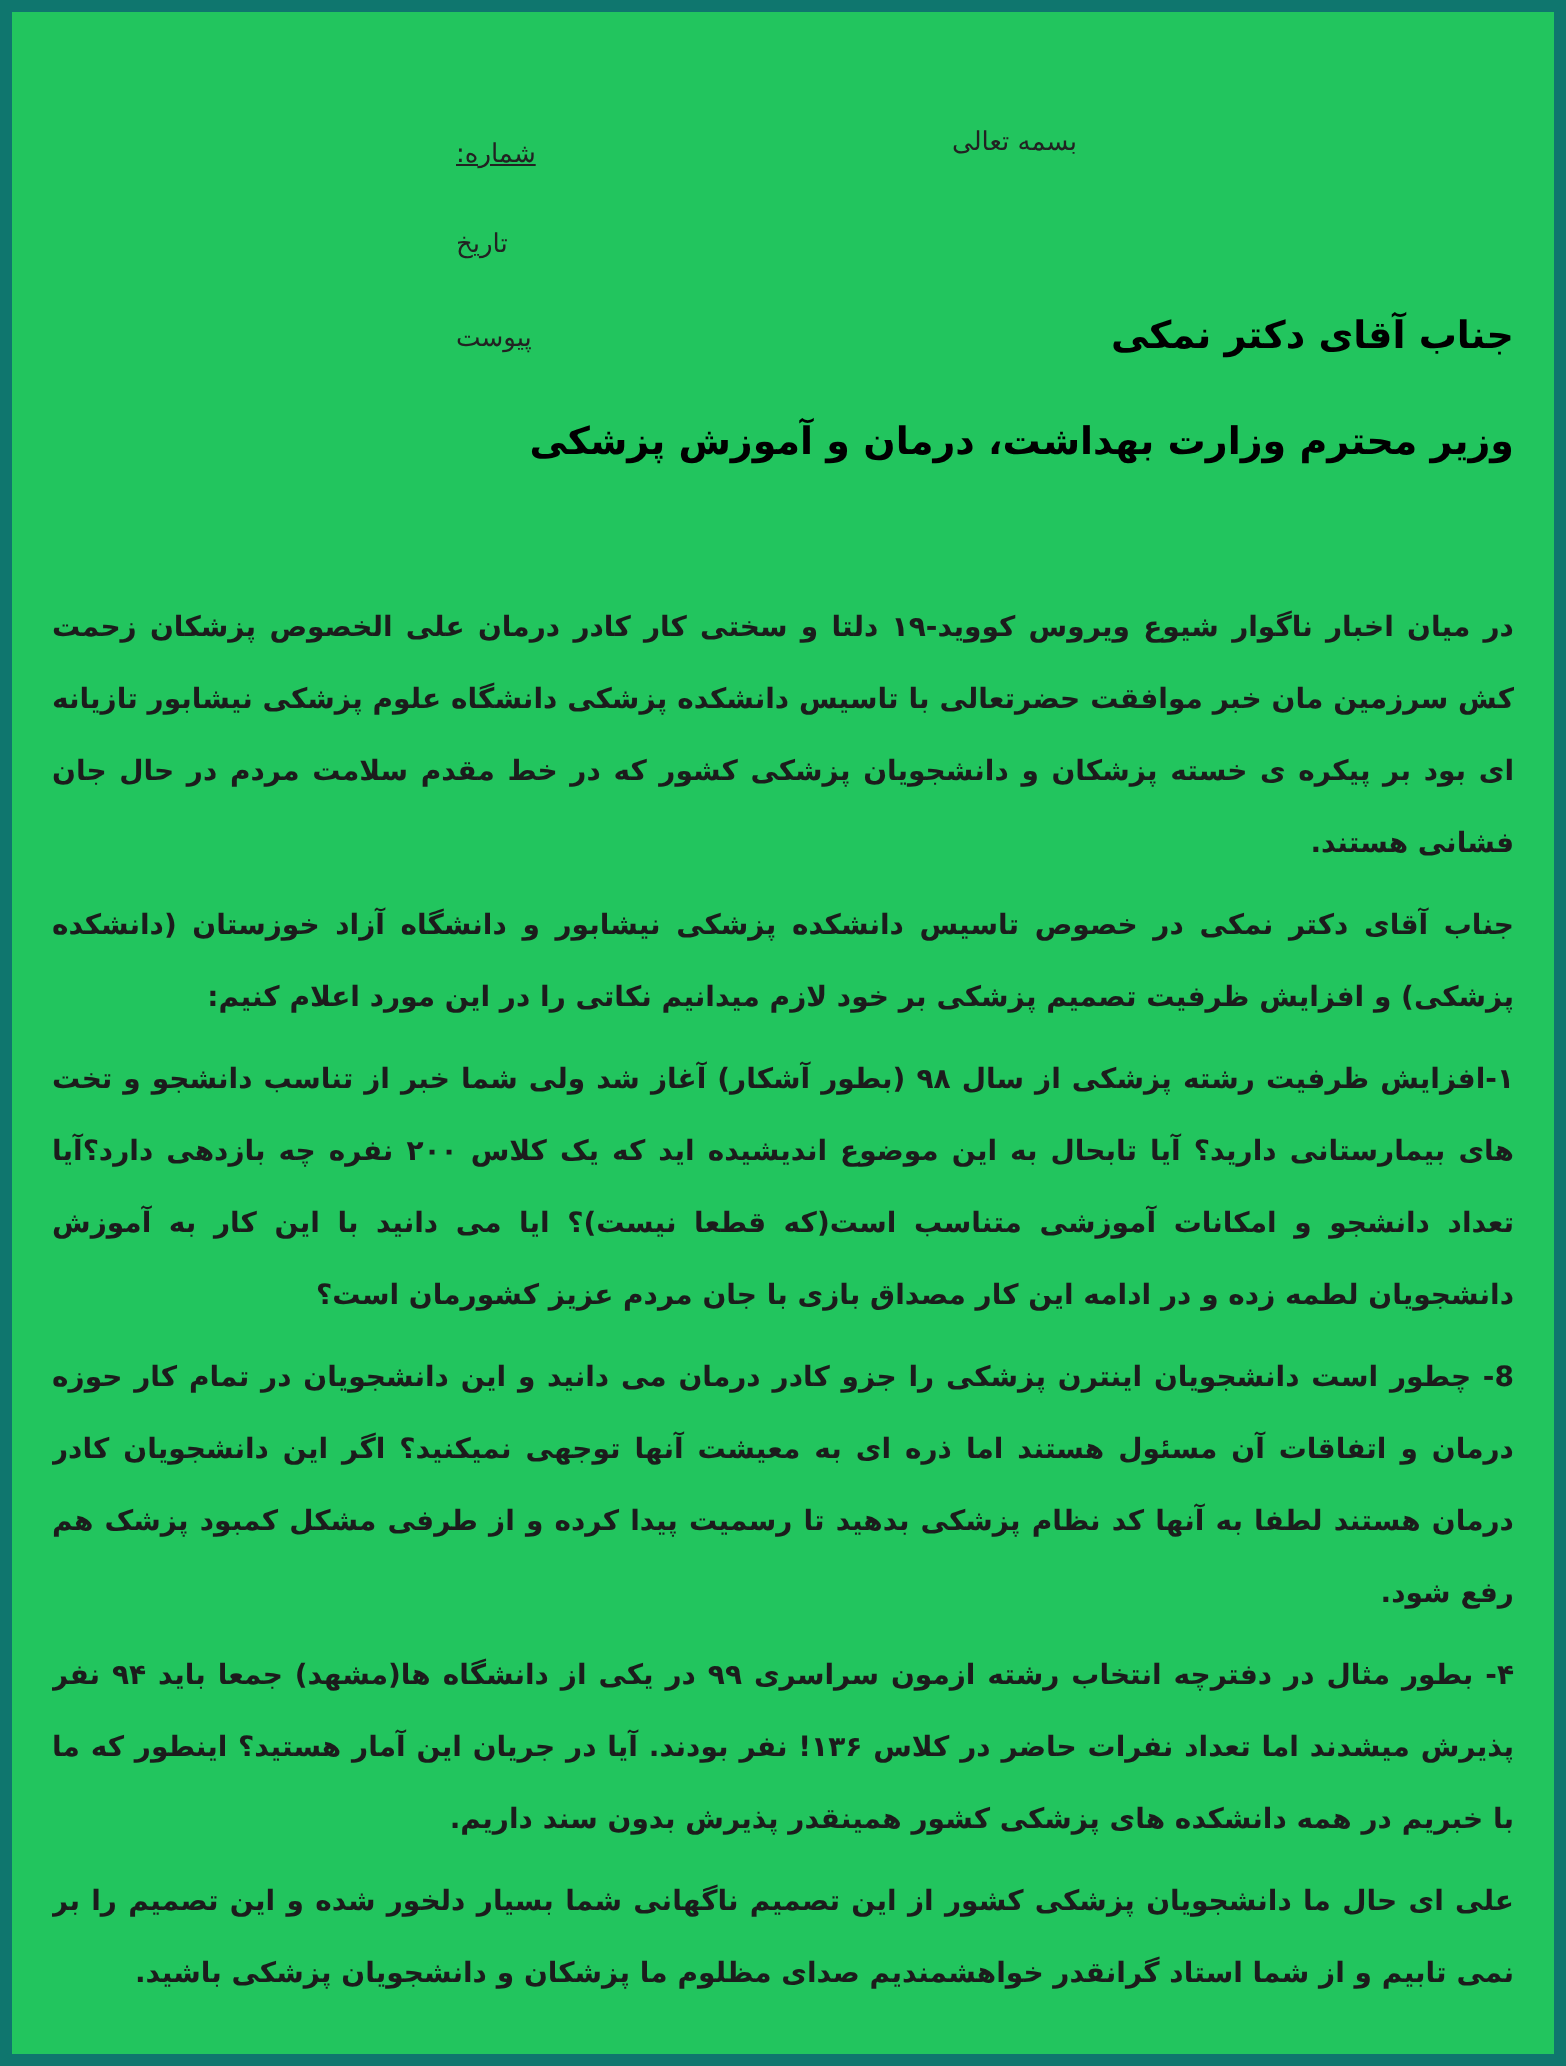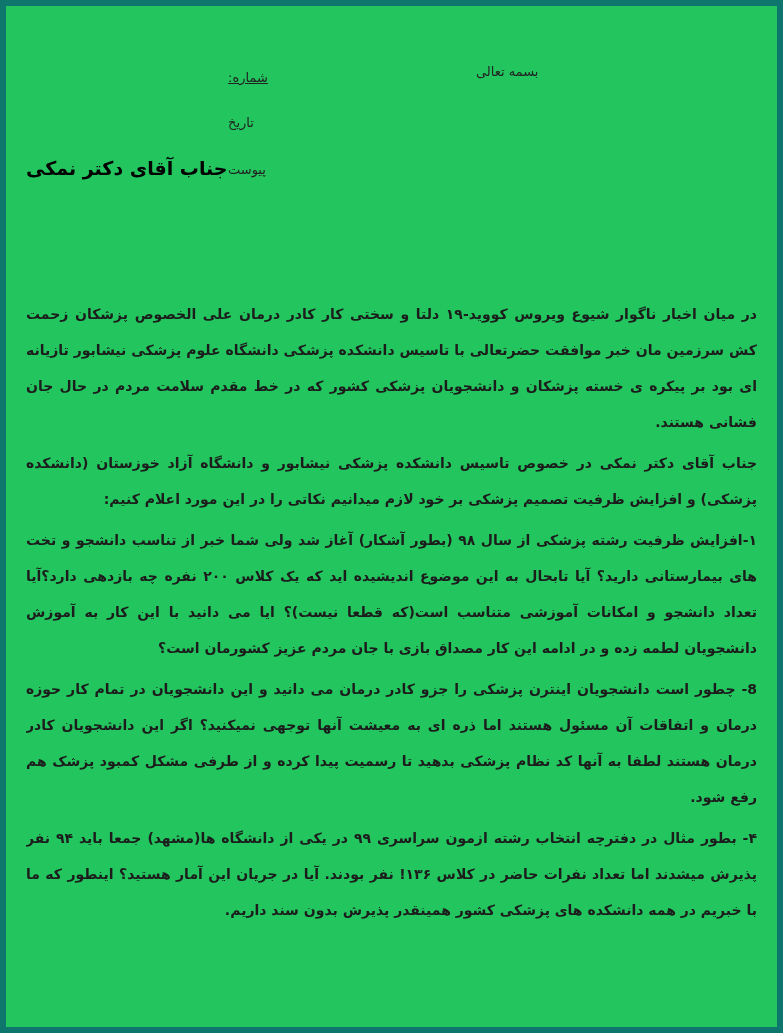--- a/index.html
+++ b/index.html
@@ -33,21 +33,21 @@
   }
   .meta-number     { top: 64px; text-decoration: underline; }
   .meta-date       { top: 109px; }
   .meta-attachment { top: 156px; }
   .headings {
     position: absolute;
     top: 150px;
     right: 20px;
     left: 20px;
     direction: rtl;
-    text-align: left;
+    text-align: right;
   }
   .headings h1 {
     font-size: 19px;
     font-weight: bold;
     color: #000;
     line-height: 24px;
     margin-bottom: 29px;
     letter-spacing: 0;
   }
   .letter-body {
@@ -76,23 +76,25 @@
   <div class="besmele">بسمه تعالی</div>
 
   <div class="meta-label meta-number">شماره:</div>
 
   <div class="meta-label meta-date">تاریخ</div>
 
   <div class="meta-label meta-attachment">پیوست</div>
 
   <div class="headings">
     <h1>جناب آقای دکتر نمکی</h1>
+    <h1>وزیر محترم وزارت بهداشت، درمان و آموزش پزشکی</h1>
   </div>
 
   <div class="letter-body">
     <p>در میان اخبار ناگوار شیوع ویروس کووید-۱۹ دلتا و سختی کار کادر درمان علی الخصوص پزشکان زحمت کش سرزمین مان خبر موافقت حضرتعالی با تاسیس دانشکده پزشکی دانشگاه علوم پزشکی نیشابور تازیانه ای بود بر پیکره ی خسته پزشکان و دانشجویان پزشکی کشور که در خط مقدم سلامت مردم در حال جان فشانی هستند.</p>
     <p>جناب آقای دکتر نمکی در خصوص تاسیس دانشکده پزشکی نیشابور و دانشگاه آزاد خوزستان (دانشکده پزشکی) و افزایش ظرفیت تصمیم پزشکی بر خود لازم میدانیم نکاتی را در این مورد اعلام کنیم:</p>
     <p>۱-افزایش ظرفیت رشته پزشکی از سال ۹۸ (بطور آشکار) آغاز شد ولی شما خبر از تناسب دانشجو و تخت های بیمارستانی دارید؟ آیا تابحال به این موضوع اندیشیده اید که یک کلاس ۲۰۰ نفره چه بازدهی دارد؟آیا تعداد دانشجو و امکانات آموزشی متناسب است(که قطعا نیست)؟ ایا می دانید با این کار به آموزش دانشجویان لطمه زده و در ادامه این کار مصداق بازی با جان مردم عزیز کشورمان است؟</p>
     <p>8- چطور است دانشجویان اینترن پزشکی را جزو کادر درمان می دانید و این دانشجویان در تمام کار حوزه درمان و اتفاقات آن مسئول هستند اما ذره ای به معیشت آنها توجهی نمیکنید؟ اگر این دانشجویان کادر درمان هستند لطفا به آنها کد نظام پزشکی بدهید تا رسمیت پیدا کرده و از طرفی مشکل کمبود پزشک هم رفع شود.</p>
     <p>۴- بطور مثال در دفترچه انتخاب رشته ازمون سراسری ۹۹ در یکی از دانشگاه ها(مشهد) جمعا باید ۹۴ نفر پذیرش میشدند اما تعداد نفرات حاضر در کلاس ۱۳۶! نفر بودند. آیا در جریان این آمار هستید؟ اینطور که ما با خبریم در همه دانشکده های پزشکی کشور همینقدر پذیرش بدون سند داریم.</p>
+    <p>علی ای حال ما دانشجویان پزشکی کشور از این تصمیم ناگهانی شما بسیار دلخور شده و این تصمیم را بر نمی تابیم و از شما استاد گرانقدر خواهشمندیم صدای مظلوم ما پزشکان و دانشجویان پزشکی باشید.</p>
   </div>
 
 </div>
 
 </body></html>

